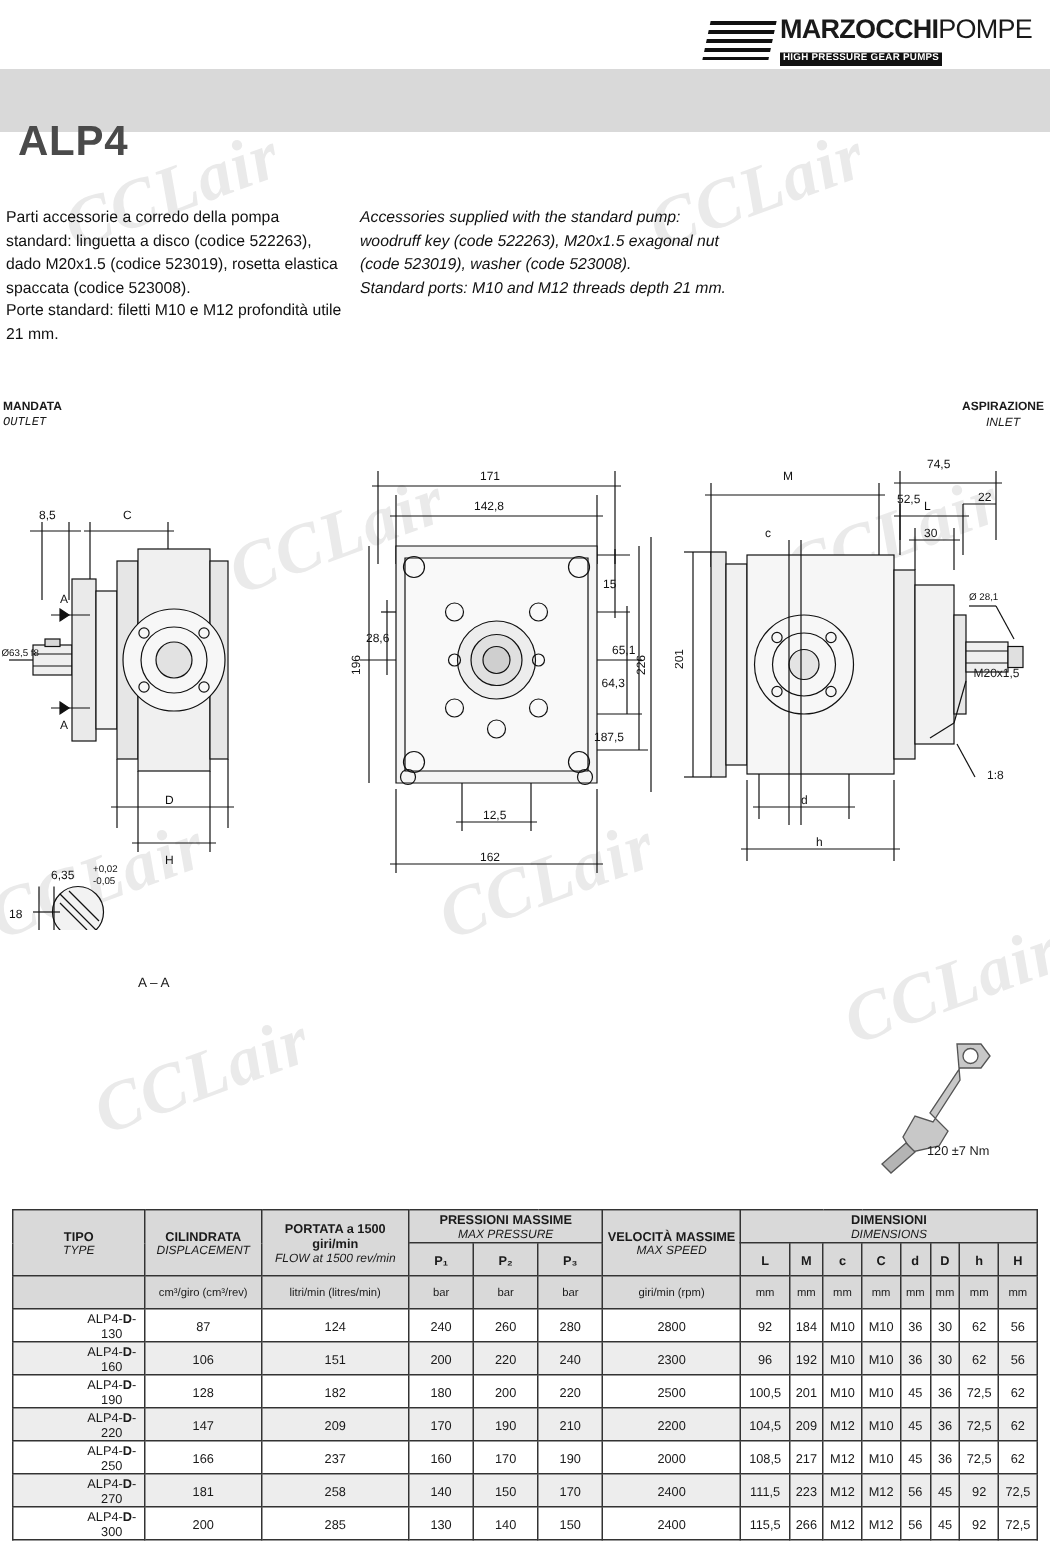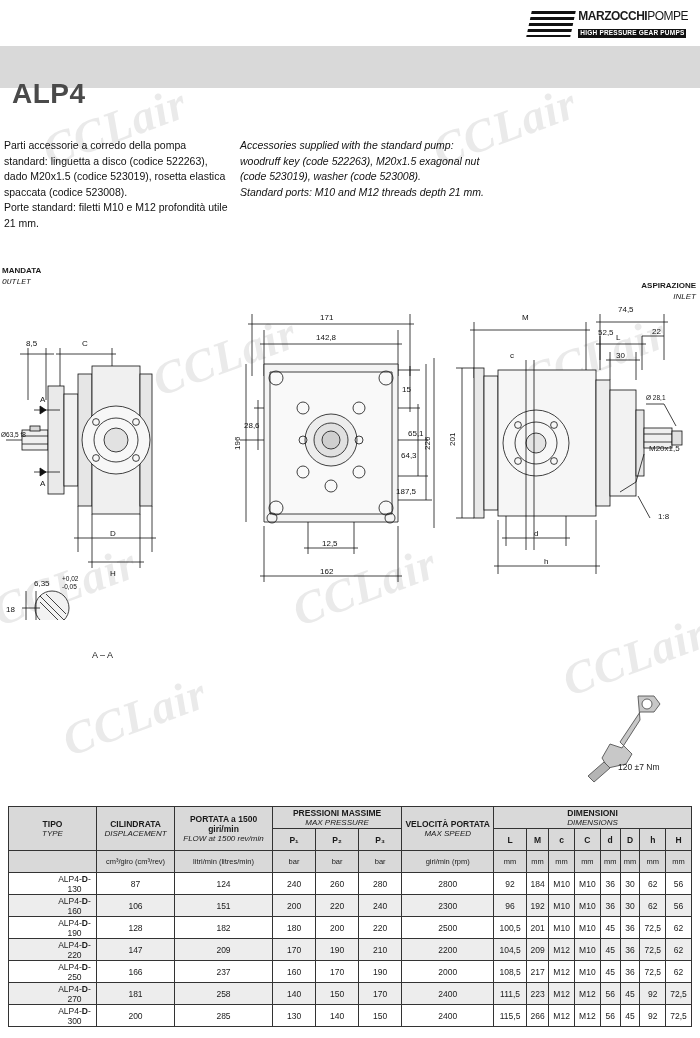--- a/index.html
+++ b/index.html
@@ -35,21 +35,21 @@
     display: flex; align-items: center;
   }
   .logo-bars {
     width: 44px; height: 26px;
     background:
       repeating-linear-gradient(to bottom, #111 0 3px, #fff 3px 6px);
     margin-right: 5px;
     transform: skewX(-12deg);
   }
   .logo-text { line-height: 1; }
-  .logo-text .l1 { font-size: 12px; font-weight: bold; letter-spacing: -0.5px; }
+  .logo-text .l1 { font-size: 18px; font-weight: bold; letter-spacing: -0.5px; }
   .logo-text .l1 .thin { font-weight: normal; }
   .logo-text .l2 {
     font-size: 6.5px; font-weight: bold; letter-spacing: 0.2px;
     background: #111; color: #fff; padding: 1px 2px; display:inline-block;
     margin-top: 2px;
   }
 
   .hdr-band {
     position: absolute;
     top: 46px; left: 0; width: 700px; height: 42px;
@@ -73,21 +73,21 @@
     font-size: 10.5px; line-height: 15.5px; color: #111;
     font-style: italic;
   }
 
   .lbl-outlet {
     position: absolute; top: 265px; left: 2px;
     font-size: 8px; line-height: 11px; font-weight: bold;
   }
   .lbl-outlet .en { font-style: italic; font-weight: normal; font-family: Liberation Mono, monospace; }
   .lbl-inlet {
-    position: absolute; top: 280px; right: 4px; text-align: right;
+    position: absolute; top: 265px; right: 4px; text-align: center;
     font-size: 8px; line-height: 11px; font-weight: bold;
   }
   .lbl-inlet .en { font-style: italic; font-weight: normal; }
 
   
   .draw { position: absolute; }
   .dim { font-size: 8px; fill: #111; font-family: "Liberation Sans", sans-serif; }
   .dimsm { font-size: 6.5px; fill: #111; font-family: "Liberation Sans", sans-serif; }
 
   
@@ -384,21 +384,21 @@
       </th>
       <th rowspan="2" style="width:98px;">
         <span class="it">PORTATA a 1500 giri/min</span>
         <span class="en">FLOW at 1500 rev/min</span>
       </th>
       <th colspan="3" style="width:88px;">
         <span class="it">PRESSIONI MASSIME</span>
         <span class="en">MAX PRESSURE</span>
       </th>
       <th rowspan="2" style="width:92px;">
-        <span class="it">VELOCITÀ PORTATA</span>
+        <span class="it">VELOCITÀ MASSIME</span>
         <span class="en">MAX SPEED</span>
       </th>
       <th colspan="8">
         <span class="it">DIMENSIONI</span>
         <span class="en">DIMENSIONS</span>
       </th>
     </tr>
     <tr>
       <th>P₁</th>
       <th>P₂</th>

